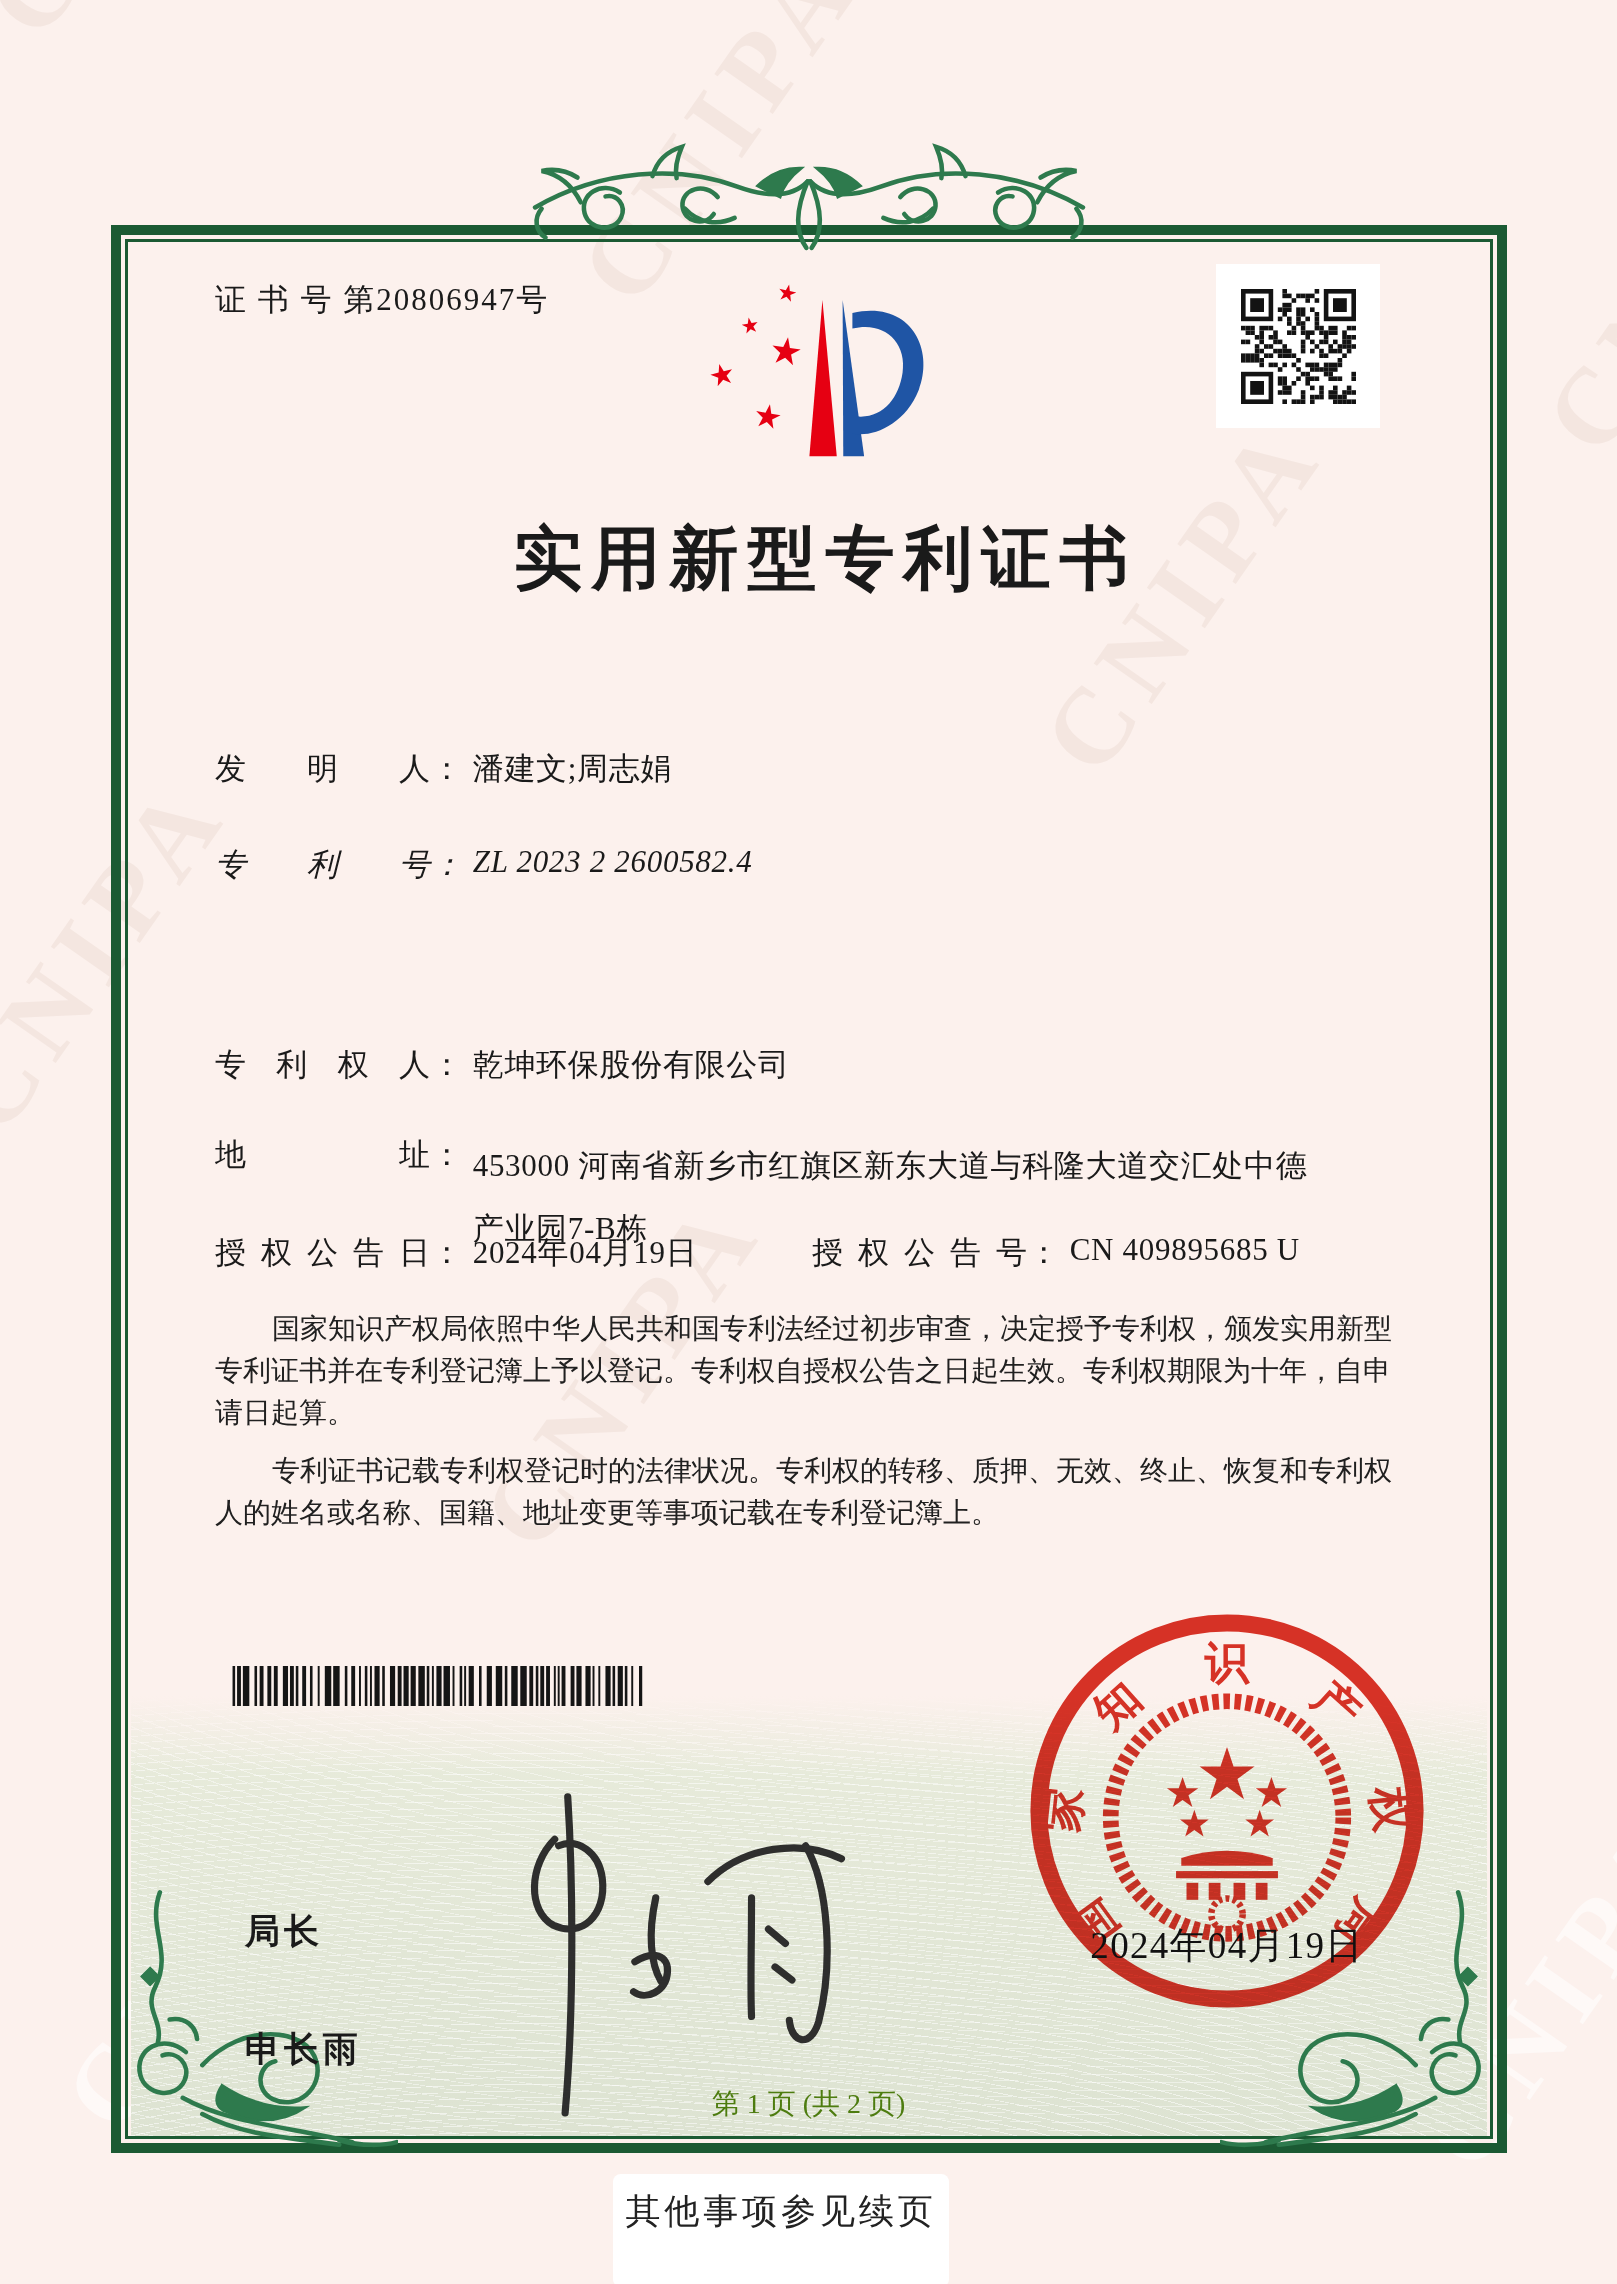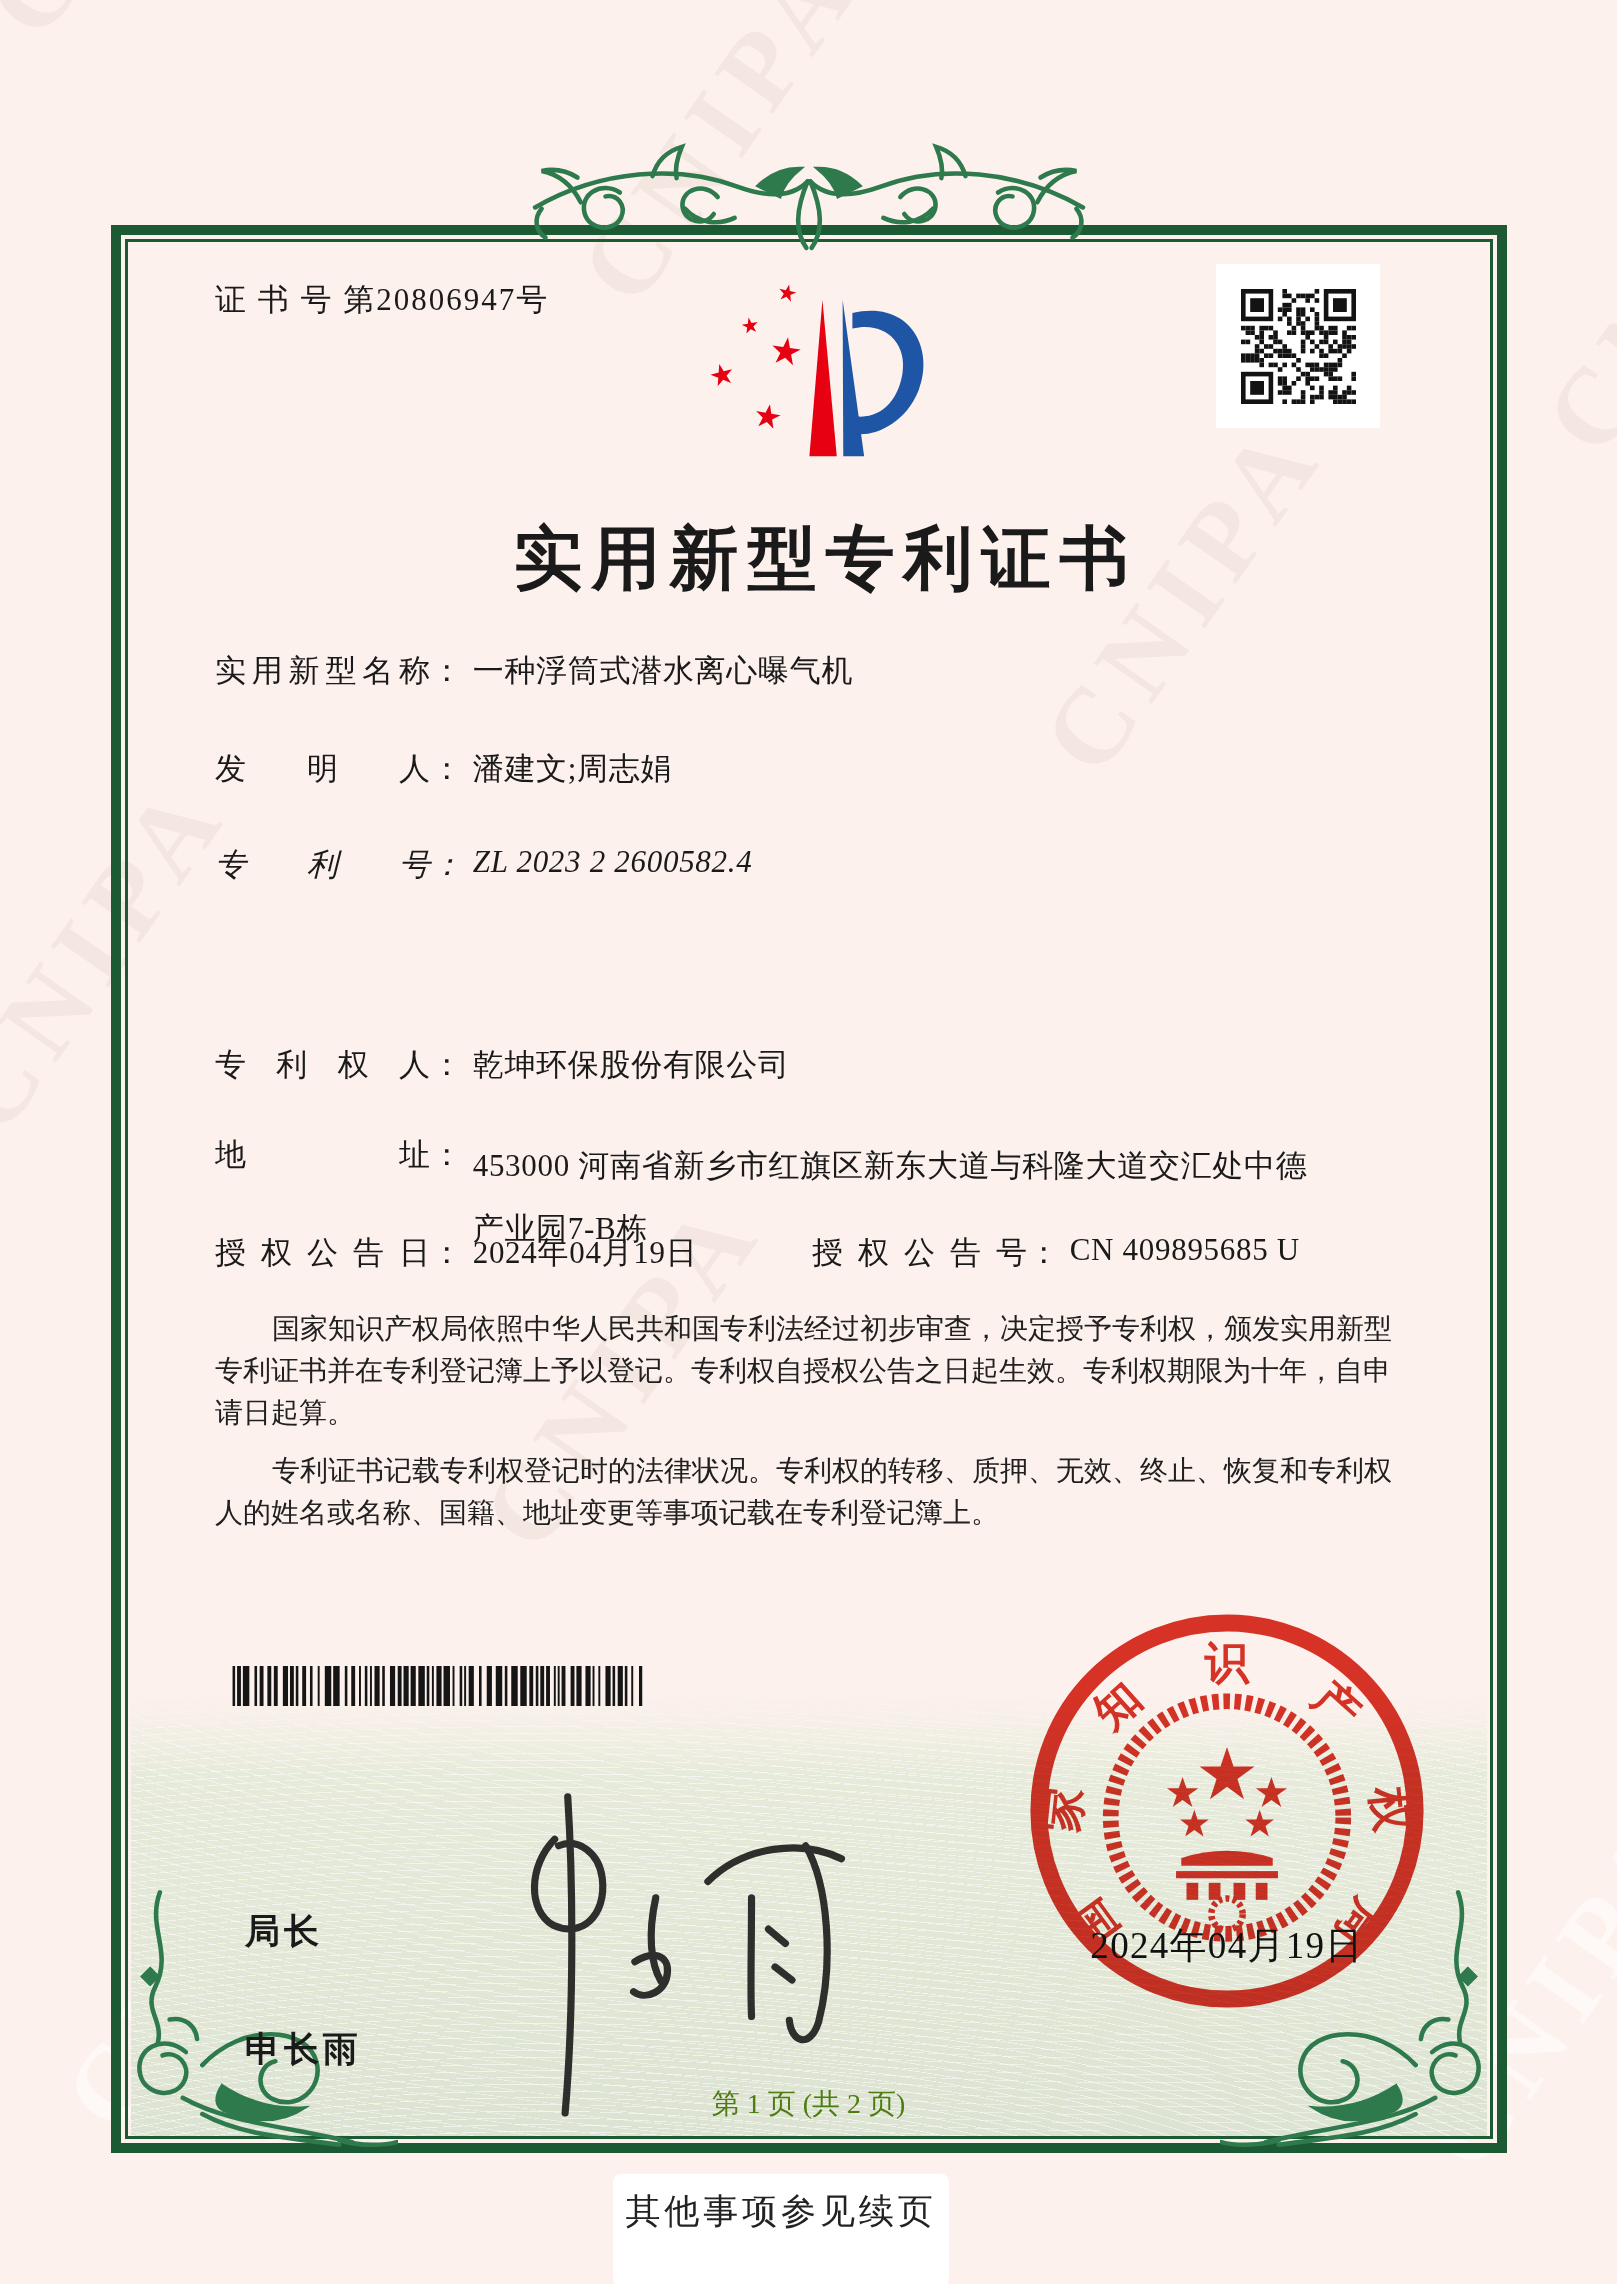--- a/index.html
+++ b/index.html
@@ -368,23 +368,20 @@
         <rect x="133" y="7" width="35" height="35" fill="#ffffff"></rect>
         <rect x="140" y="14" width="21" height="21" fill="#131313"></rect>
         <rect x="0" y="126" width="49" height="49" fill="#131313"></rect>
         <rect x="7" y="133" width="35" height="35" fill="#ffffff"></rect>
         <rect x="14" y="140" width="21" height="21" fill="#131313"></rect>
       </svg>
   </div>
 
   <div class="title">实用新型专利证书</div>
 
-  <div class="frow" style="top:650px;">
-    <span class="flabel">实用新型名称</span><span class="fcolon">：</span><span class="fvalue">一种浮筒式潜水离心曝气机</span>
-  </div>
   <div class="frow" style="top:748px;">
     <span class="flabel">发明人</span><span class="fcolon">：</span><span class="fvalue">潘建文;周志娟</span>
   </div>
   <div class="frow" style="top:844px;font-style:italic;">
     <span class="flabel">专利号</span><span class="fcolon">：</span><span class="fvalue">ZL 2023 2 2600582.4</span>
   </div>
   <div class="frow" style="top:1044px;">
     <span class="flabel">专利权人</span><span class="fcolon">：</span><span class="fvalue">乾坤环保股份有限公司</span>
   </div>
   <div class="frow" style="top:1134px;">

